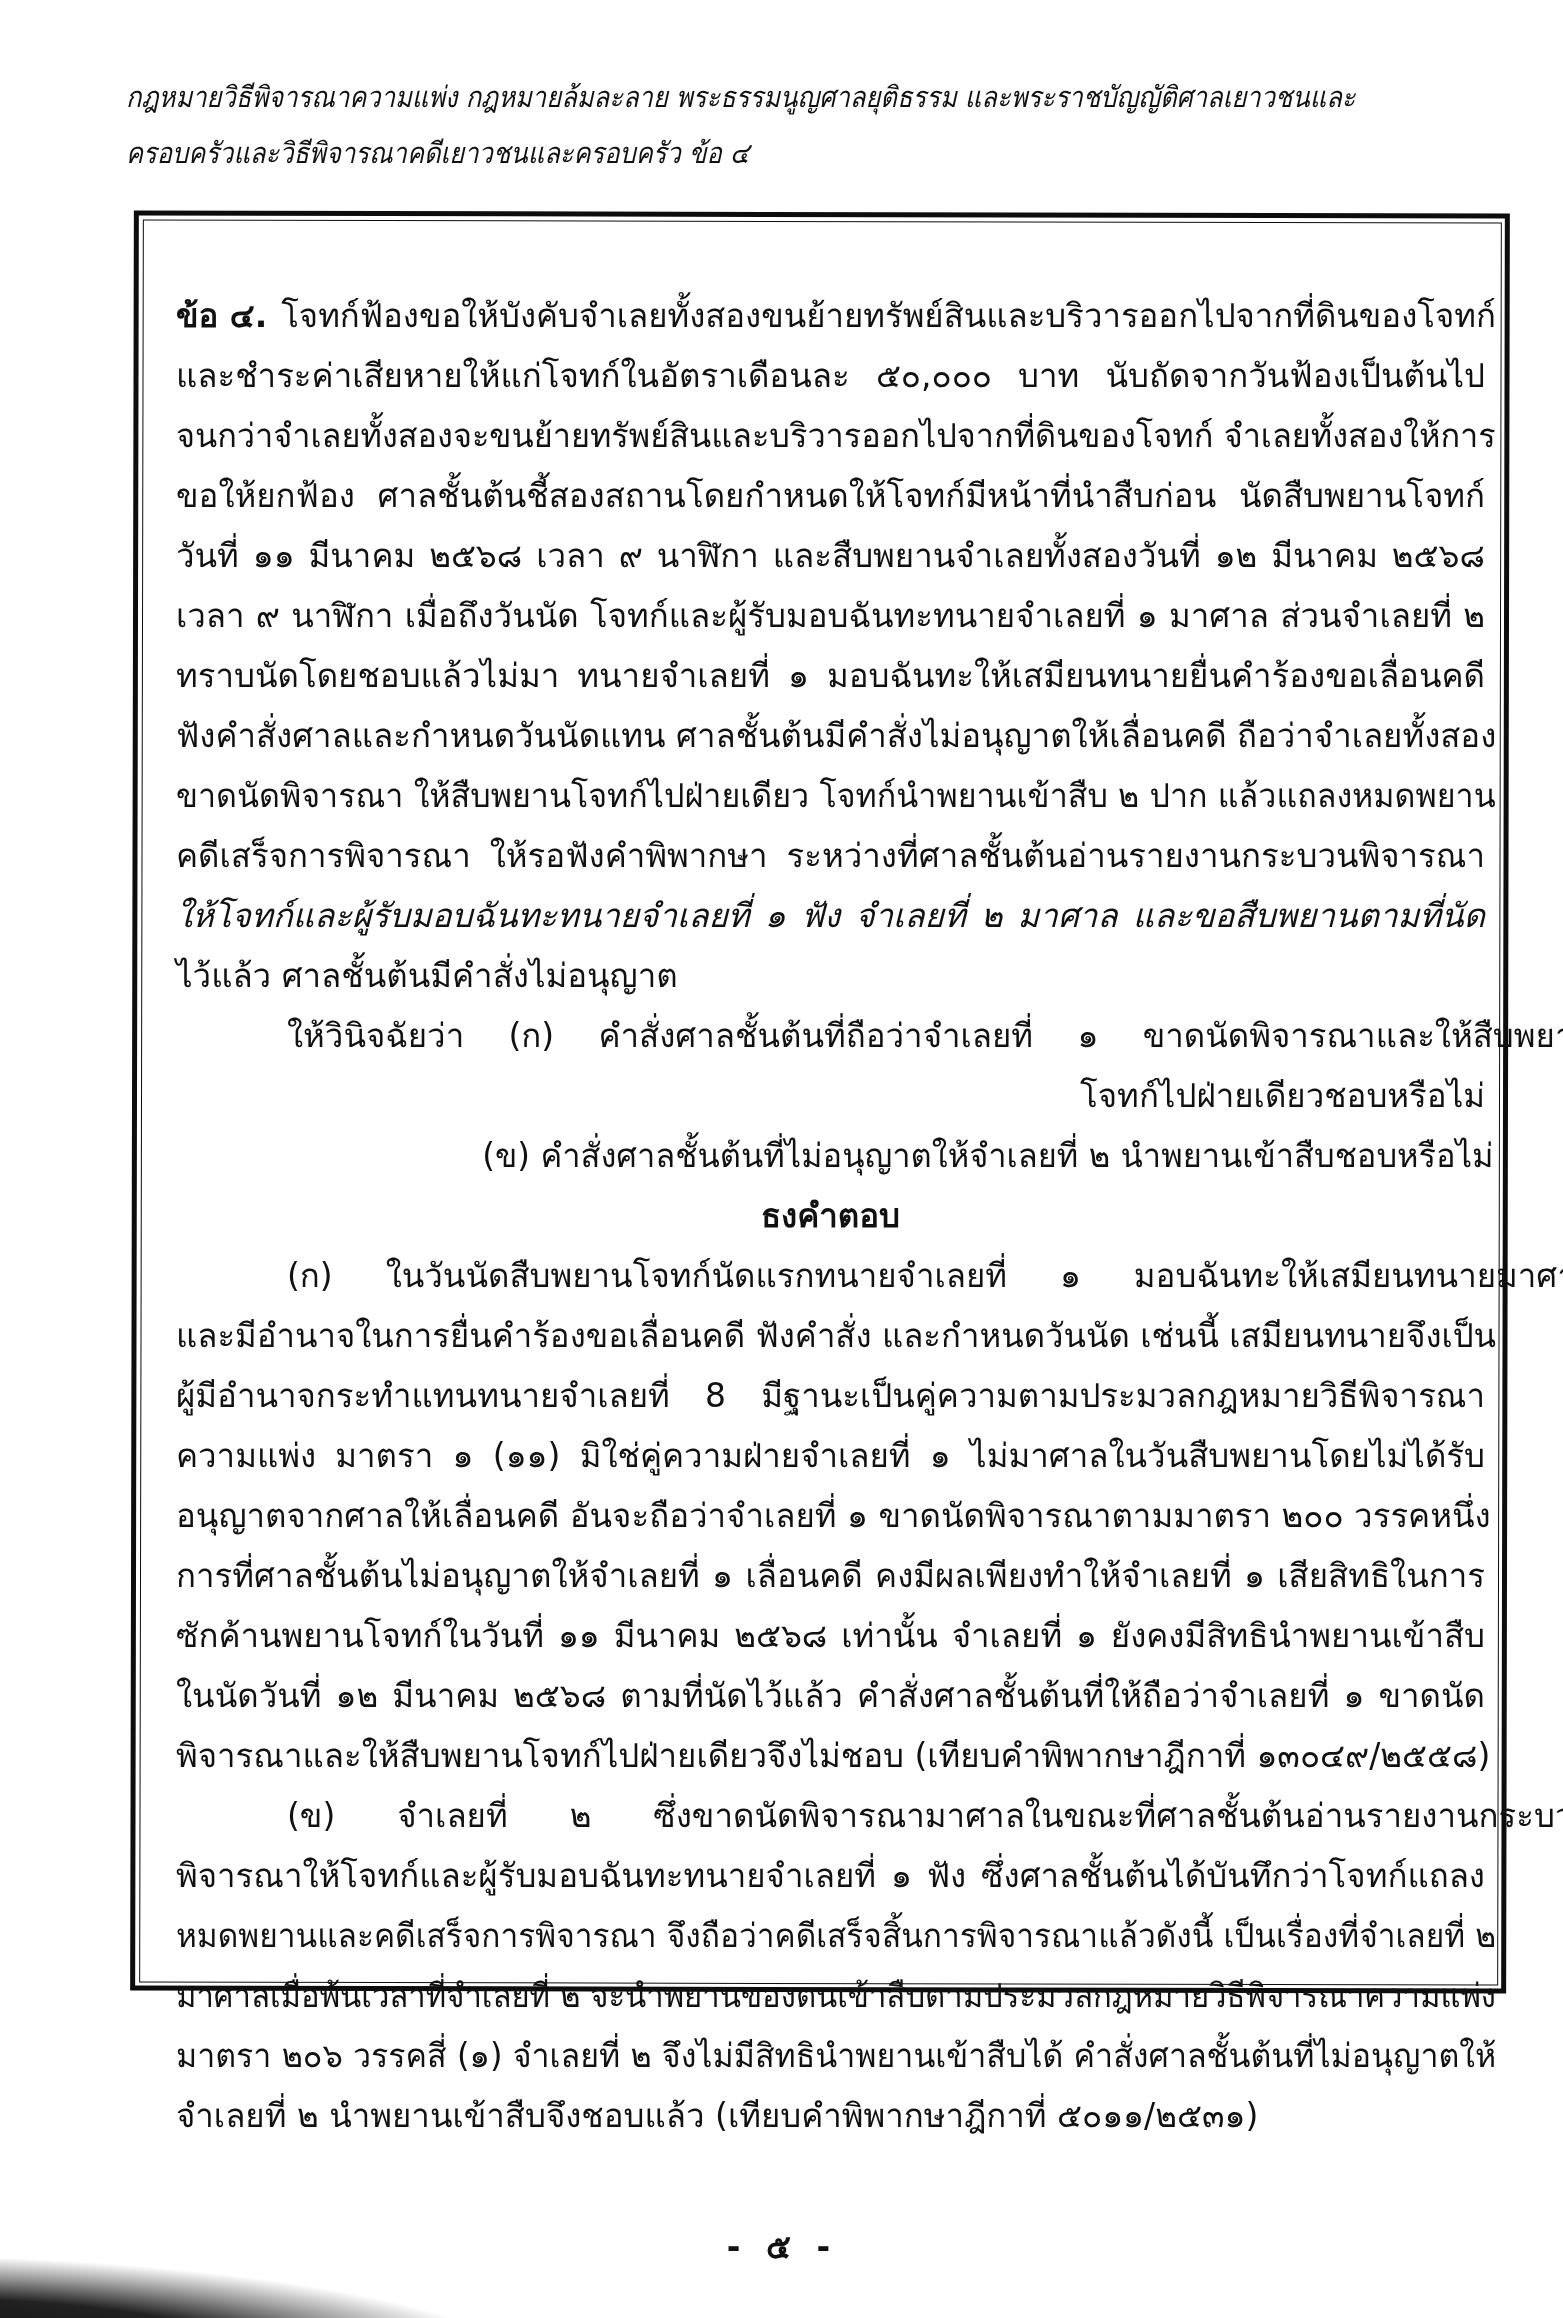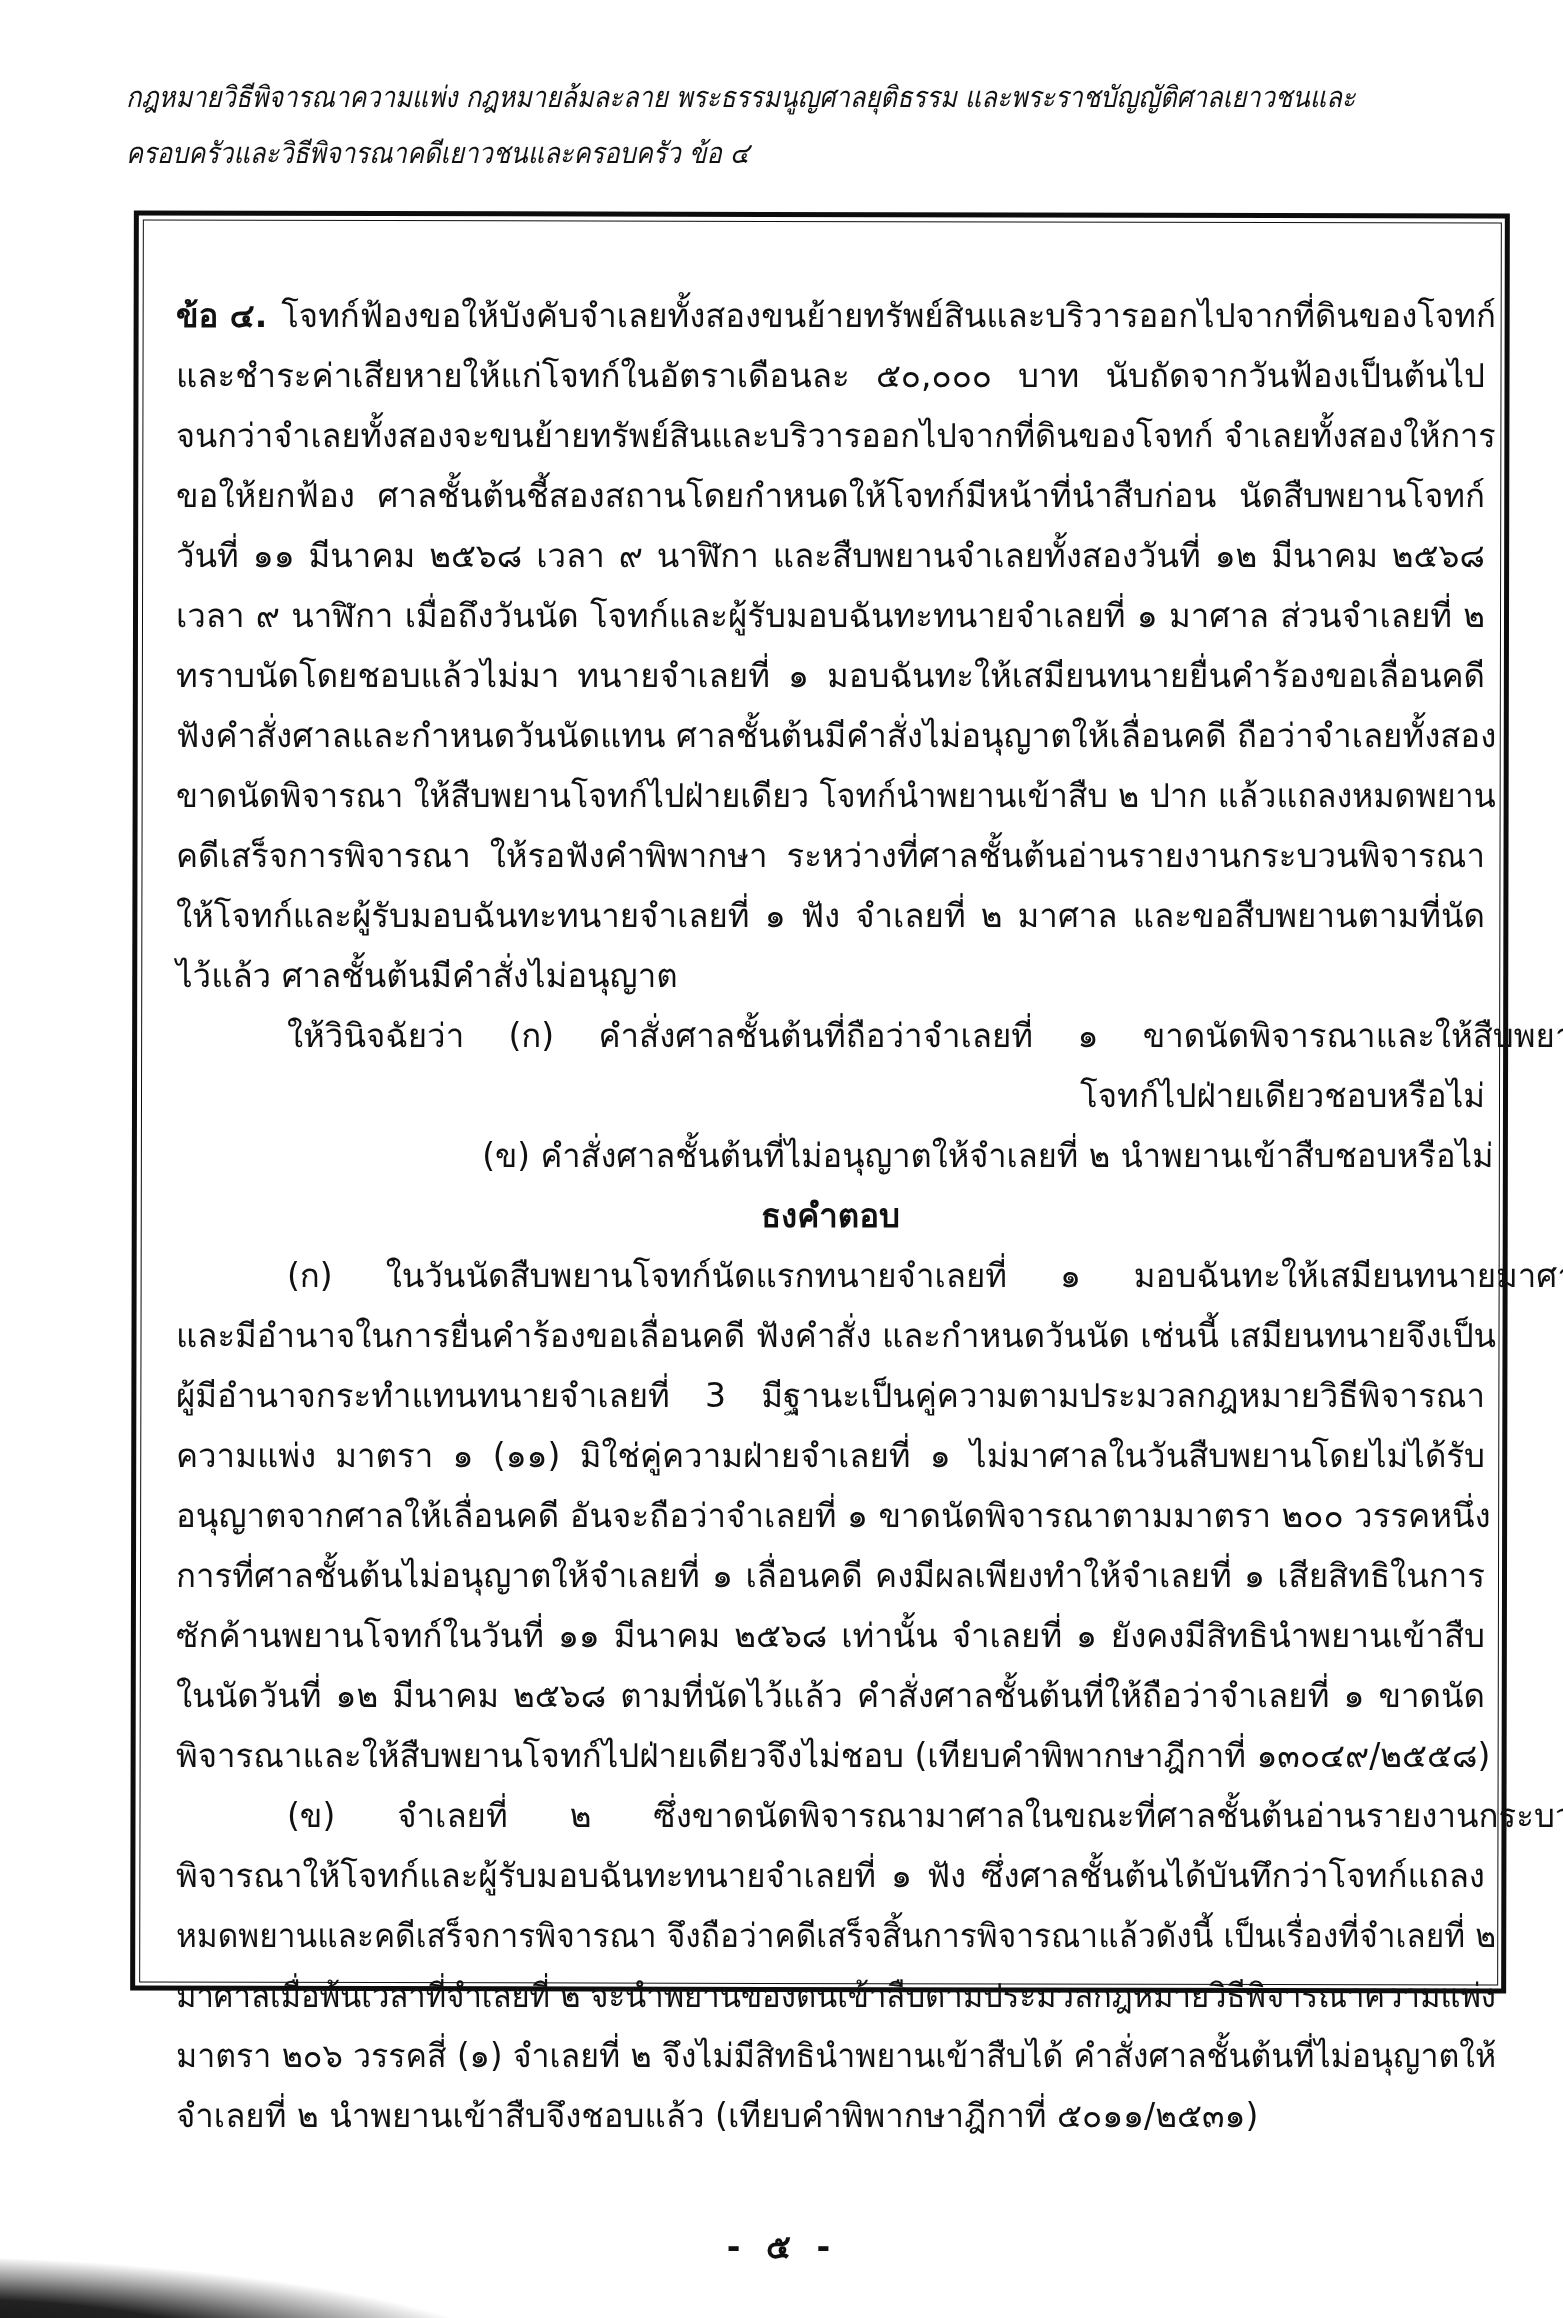--- a/index.html
+++ b/index.html
@@ -111,32 +111,32 @@
   </div>
   <div class="line justify" style="display: block; width: 1309px;">และชำระค่าเสียหายให้แก่โจทก์ในอัตราเดือนละ ๕๐,๐๐๐ บาท นับถัดจากวันฟ้องเป็นต้นไป</div>
   <div class="line justify" style="display: block; width: 1331px; transform: scaleX(0.9833);">จนกว่าจำเลยทั้งสองจะขนย้ายทรัพย์สินและบริวารออกไปจากที่ดินของโจทก์ จำเลยทั้งสองให้การ</div>
   <div class="line justify" style="display: block; width: 1309px; font-family: Liberation Serif, serif;">ขอให้ยกฟ้อง ศาลชั้นต้นชี้สองสถานโดยกำหนดให้โจทก์มีหน้าที่นำสืบก่อน นัดสืบพยานโจทก์</div>
   <div class="line justify" style="display: block; width: 1309px;">วันที่ ๑๑ มีนาคม ๒๕๖๘ เวลา ๙ นาฬิกา และสืบพยานจำเลยทั้งสองวันที่ ๑๒ มีนาคม ๒๕๖๘</div>
   <div class="line justify" style="display: block; width: 1309px;">เวลา ๙ นาฬิกา เมื่อถึงวันนัด โจทก์และผู้รับมอบฉันทะทนายจำเลยที่ ๑ มาศาล ส่วนจำเลยที่ ๒</div>
   <div class="line justify" style="display: block; width: 1309px;">ทราบนัดโดยชอบแล้วไม่มา ทนายจำเลยที่ ๑ มอบฉันทะให้เสมียนทนายยื่นคำร้องขอเลื่อนคดี</div>
   <div class="line justify" style="display: block; width: 1311px; transform: scaleX(0.9987);">ฟังคำสั่งศาลและกำหนดวันนัดแทน ศาลชั้นต้นมีคำสั่งไม่อนุญาตให้เลื่อนคดี ถือว่าจำเลยทั้งสอง</div>
   <div class="line justify" style="display: block; width: 1341px; transform: scaleX(0.976);">ขาดนัดพิจารณา ให้สืบพยานโจทก์ไปฝ่ายเดียว โจทก์นำพยานเข้าสืบ ๒ ปาก แล้วแถลงหมดพยาน</div>
   <div class="line justify" style="display: block; width: 1309px;">คดีเสร็จการพิจารณา ให้รอฟังคำพิพากษา ระหว่างที่ศาลชั้นต้นอ่านรายงานกระบวนพิจารณา</div>
-  <div class="line justify" style="display: block; width: 1309px;">ให้โจทก์และผู้รับมอบฉันทะทนายจำเลยที่ ๑ ฟัง จำเลยที่ ๒ มาศาล และขอสืบพยานตามที่นัด</div>
+  <div class="line justify" style="display: block; width: 1309px; font-style: italic;">ให้โจทก์และผู้รับมอบฉันทะทนายจำเลยที่ ๑ ฟัง จำเลยที่ ๒ มาศาล และขอสืบพยานตามที่นัด</div>
   <div class="line" style="display: block; width: 1309px;">ไว้แล้ว ศาลชั้นต้นมีคำสั่งไม่อนุญาต</div>
 
   <div class="line justify indent" style="display: block; width: 1309px;">ให้วินิจฉัยว่า  (ก)  คำสั่งศาลชั้นต้นที่ถือว่าจำเลยที่ ๑ ขาดนัดพิจารณาและให้สืบพยาน</div>
   <div class="line" style="display: block; width: 1309px; text-align: right;">โจทก์ไปฝ่ายเดียวชอบหรือไม่</div>
   <div class="line indent2" style="display: block; width: 1325px; transform: scaleX(0.9881);">(ข)  คำสั่งศาลชั้นต้นที่ไม่อนุญาตให้จำเลยที่ ๒ นำพยานเข้าสืบชอบหรือไม่</div>
 
   <div class="line center bold" style="display: block; width: 1309px;">ธงคำตอบ</div>
 
   <div class="line justify indent" style="display: block; width: 1309px;">(ก)  ในวันนัดสืบพยานโจทก์นัดแรกทนายจำเลยที่ ๑ มอบฉันทะให้เสมียนทนายมาศาล</div>
   <div class="line justify" style="display: block; width: 1312px; transform: scaleX(0.9973);">และมีอำนาจในการยื่นคำร้องขอเลื่อนคดี ฟังคำสั่ง และกำหนดวันนัด เช่นนี้ เสมียนทนายจึงเป็น</div>
-  <div class="line justify" style="display: block; width: 1309px;">ผู้มีอำนาจกระทำแทนทนายจำเลยที่ 3 มีฐานะเป็นคู่ความตามประมวลกฎหมายวิธีพิจารณา</div>
+  <div class="line justify" style="display: block; width: 1309px;">ผู้มีอำนาจกระทำแทนทนายจำเลยที่ 8 มีฐานะเป็นคู่ความตามประมวลกฎหมายวิธีพิจารณา</div>
   <div class="line justify" style="display: block; width: 1309px;">ความแพ่ง มาตรา ๑ (๑๑) มิใช่คู่ความฝ่ายจำเลยที่ ๑ ไม่มาศาลในวันสืบพยานโดยไม่ได้รับ</div>
   <div class="line justify" style="display: block; width: 1309px;">อนุญาตจากศาลให้เลื่อนคดี อันจะถือว่าจำเลยที่ ๑ ขาดนัดพิจารณาตามมาตรา ๒๐๐ วรรคหนึ่ง</div>
   <div class="line justify" style="display: block; width: 1309px;">การที่ศาลชั้นต้นไม่อนุญาตให้จำเลยที่ ๑ เลื่อนคดี คงมีผลเพียงทำให้จำเลยที่ ๑ เสียสิทธิในการ</div>
   <div class="line justify" style="display: block; width: 1309px;">ซักค้านพยานโจทก์ในวันที่ ๑๑ มีนาคม ๒๕๖๘ เท่านั้น จำเลยที่ ๑ ยังคงมีสิทธินำพยานเข้าสืบ</div>
   <div class="line justify" style="display: block; width: 1309px;">ในนัดวันที่ ๑๒ มีนาคม ๒๕๖๘ ตามที่นัดไว้แล้ว คำสั่งศาลชั้นต้นที่ให้ถือว่าจำเลยที่ ๑ ขาดนัด</div>
   <div class="line justify" style="display: block; width: 1309px;">พิจารณาและให้สืบพยานโจทก์ไปฝ่ายเดียวจึงไม่ชอบ (เทียบคำพิพากษาฎีกาที่ ๑๓๐๔๙/๒๕๕๘)</div>
 
   <div class="line justify indent" style="display: block; width: 1309px;">(ข)  จำเลยที่ ๒ ซึ่งขาดนัดพิจารณามาศาลในขณะที่ศาลชั้นต้นอ่านรายงานกระบวน</div>
   <div class="line justify" style="display: block; width: 1309px;">พิจารณาให้โจทก์และผู้รับมอบฉันทะทนายจำเลยที่ ๑ ฟัง ซึ่งศาลชั้นต้นได้บันทึกว่าโจทก์แถลง</div>
   <div class="line justify" style="display: block; width: 1364px; transform: scaleX(0.9593);">หมดพยานและคดีเสร็จการพิจารณา จึงถือว่าคดีเสร็จสิ้นการพิจารณาแล้วดังนี้ เป็นเรื่องที่จำเลยที่ ๒</div>

